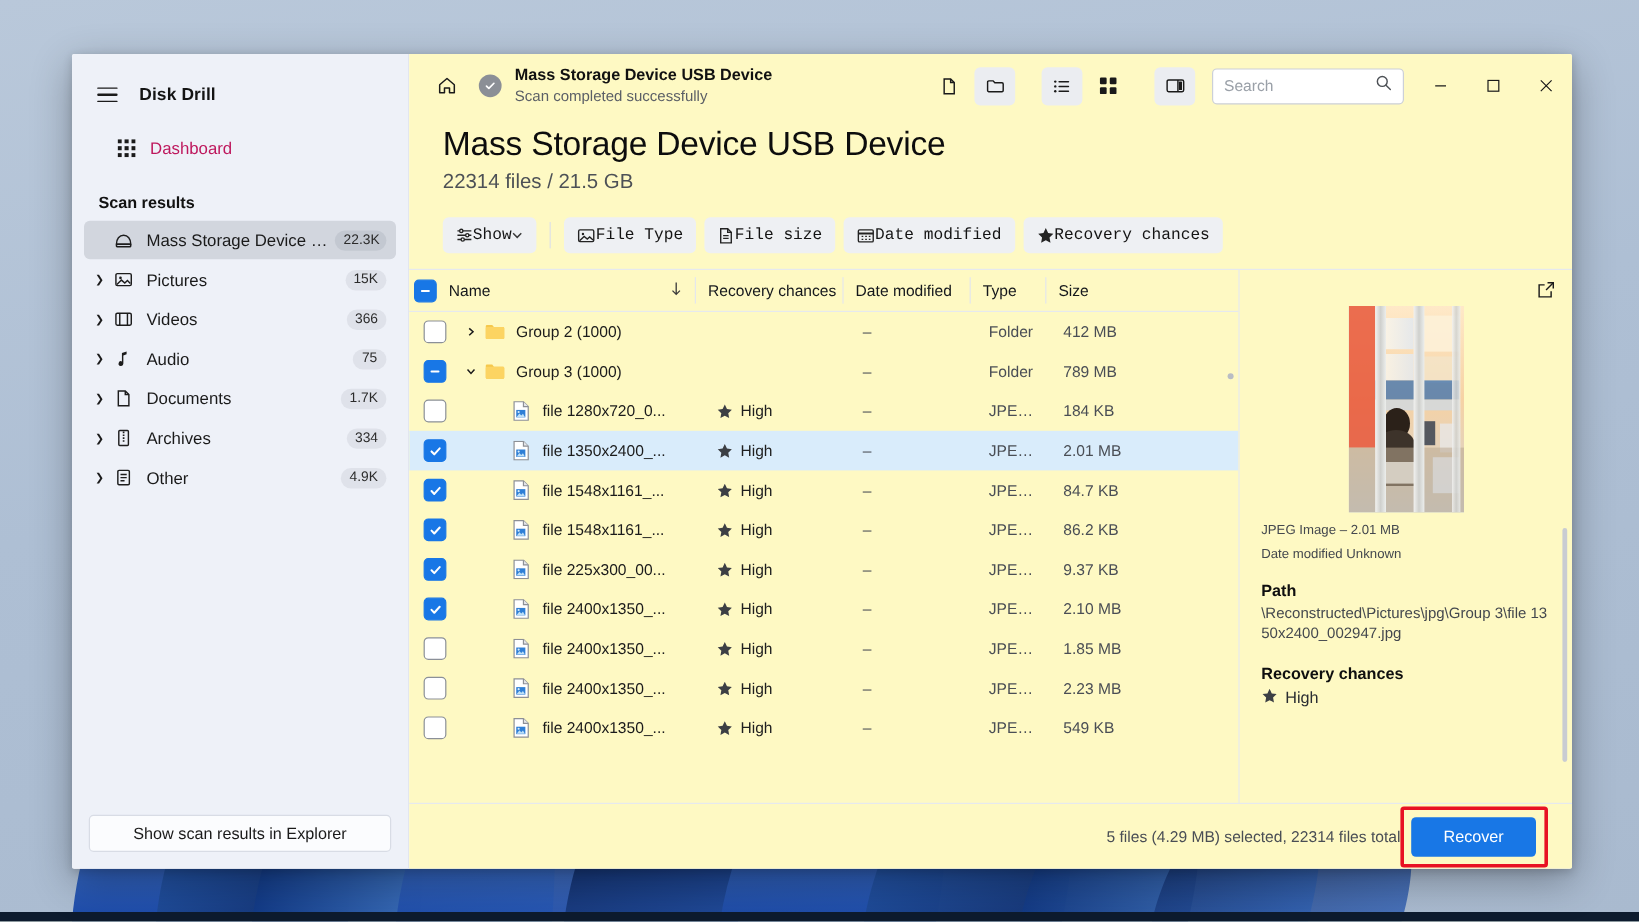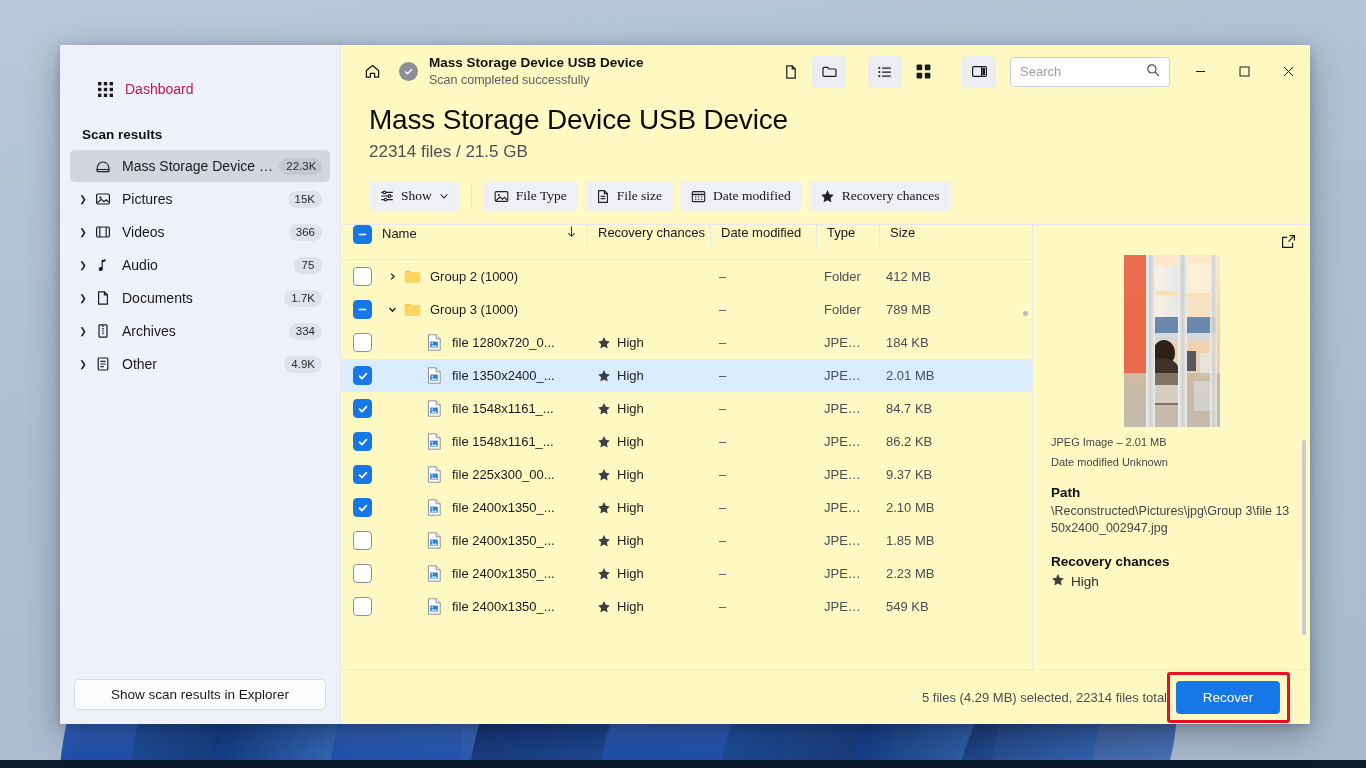--- a/index.html
+++ b/index.html
@@ -129,33 +129,33 @@
   }
 
   
   #page-head { padding: 6px 0 0 28px; }
   #page-title { font-size: 28px; font-weight: 400; color: #0d0d0d; letter-spacing: -.2px; }
   #page-sub { font-size: 17px; color: #4d5156; margin-top: 6px; font-weight: 400; }
 
   
   #filterbar { display: flex; align-items: center; gap: 7px; padding: 19px 0 13px 28px; }
   .chip {
-    height: 30px; display: inline-flex; align-items: center; gap: 7px;
+    height: 30px; display: inline-flex; align-items: center; 
     background: #eef0f3; border: 0; border-radius: 5px; padding: 12px 11px;
-    font-family: Liberation Serif, serif; font-size: 13.5px; color: #141414; cursor: pointer; white-space: nowrap;
+    font-family: Liberation Mono, monospace; font-size: 13.5px; color: #141414; cursor: pointer; white-space: nowrap;
   }
   .chip .cico { display: flex; align-items: center; color: #232323; }
   .vsep { width: 1px; height: 22px; background: #dfe2e7; margin: 0 4px; }
 
   
   #content { flex: 1 1 auto; display: flex; min-height: 0; border-top: 1px solid #e6e9ee; }
   #table-pane { flex: 1 1 auto; display: flex; flex-direction: column; min-width: 0; position: relative; }
   #table-head {
-    display: flex; align-items: flex-start; height: 35px; flex: 0 0 35px;
-    border-bottom: 1px solid #e6e9ee; padding-left: 12px; font-size: 13px; color: #15181c;
+    display: flex; align-items: center; height: 35px; flex: 0 0 35px;
+    border-bottom: 1px solid #e6e9ee; padding-left: 4px; font-size: 13px; color: #15181c;
   }
   .colsep { width: 1px; height: 22px; background: #e4e7ec; }
   .th { padding: 0 10px; white-space: nowrap; }
   .c-name { width: 215px; display: flex; align-items: center; }
   .c-name .thlbl { flex: 1 1 auto; }
   .c-rec { width: 122px; }
   .c-date { width: 105px; }
   .c-type { width: 62px; }
   .c-size { width: 80px; }
 
@@ -260,20 +260,28 @@
     <path d="M850,300 C870,200 940,140 1025,150 C1105,160 1110,225 1090,300 Z" fill="url(#bl3)" opacity="0.8"></path>
     <path d="M960,300 C980,215 1040,165 1110,178 C1180,190 1185,240 1168,300 Z" fill="url(#bl4)" opacity="0.75"></path>
   </svg>
   <div id="taskbar-strip"></div>
 </div>
 
 <div id="window">
 
   <aside id="sidebar">
     <div class="side-top">
+      <div class="hamburger-row">
+        <div class="hamburger">
+            <i></i>
+            <i></i>
+            <i></i>
+          </div>
+        <div class="app-title">Disk Drill</div>
+      </div>
 
       <div class="nav-item" id="dashboard-item">
         <span class="ico">
           <svg width="15" height="15" viewBox="0 0 15 15">
             <g fill="#1b1b1b">
               <rect x="0" y="0" width="3.4" height="3.4"></rect>
                 <rect x="5.8" y="0" width="3.4" height="3.4"></rect>
                 <rect x="11.6" y="0" width="3.4" height="3.4"></rect>
               <rect x="0" y="5.8" width="3.4" height="3.4"></rect>
                 <rect x="5.8" y="5.8" width="3.4" height="3.4"></rect>

